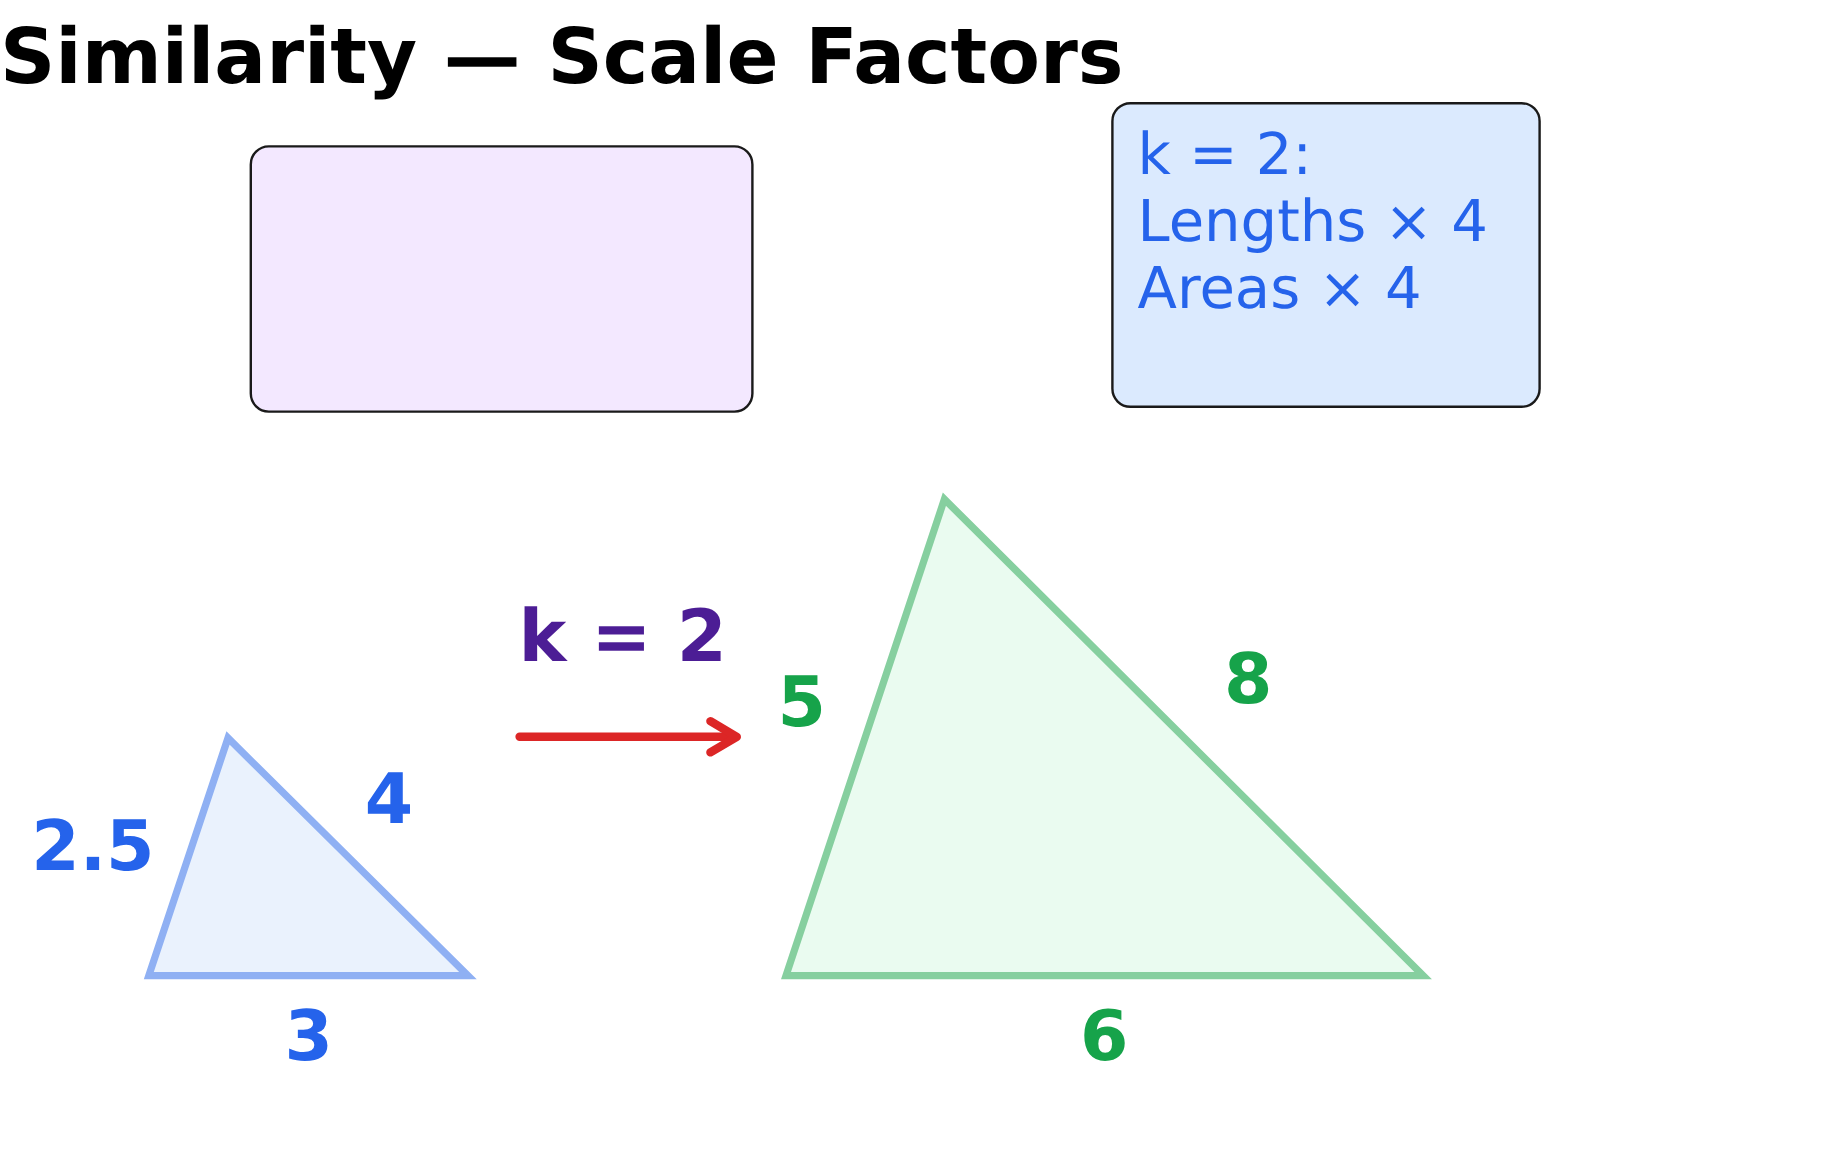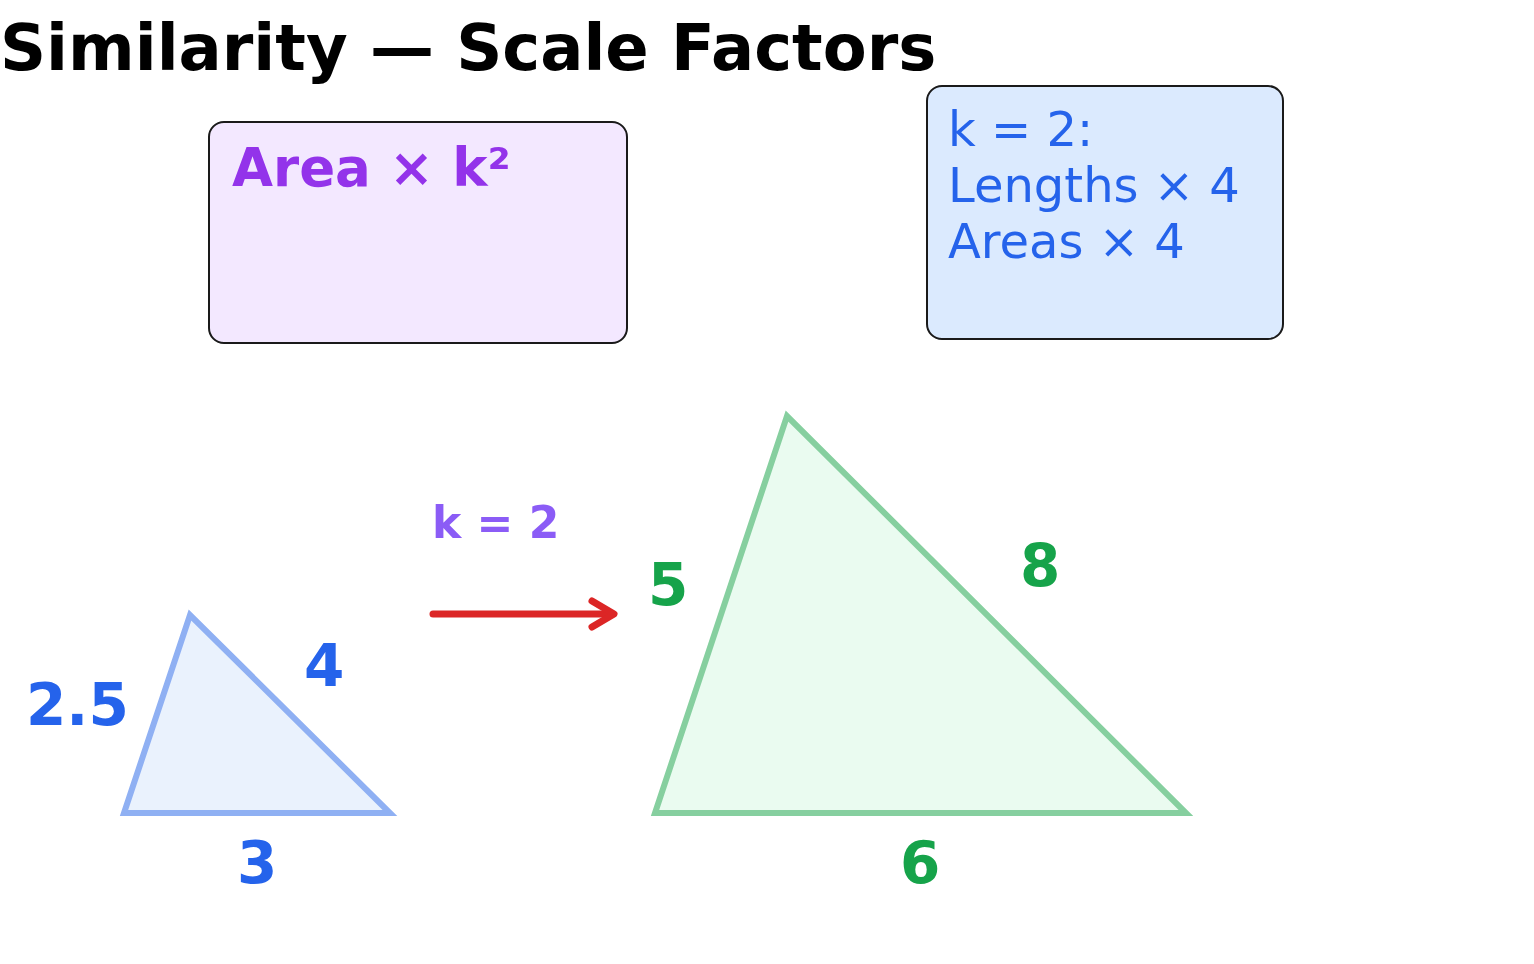--- a/index.html
+++ b/index.html
@@ -7,29 +7,28 @@
     .title { position: absolute; left: 0; top: 8px; width: 1534px; font-size: 64px; font-weight: bold; color: #000; line-height: 80px; }
     .box { position: absolute; border: 2px solid #1a1a1a; border-radius: 16px; box-sizing: border-box; }
     .box-rules { left: 208px; top: 121px; width: 420px; height: 223px; background: #f3e8ff; padding: 14px 0 0 22px; }
     .box-rules .line { font-size: 53px; font-weight: bold; color: #9333ea; line-height: 62px; white-space: nowrap; }
     .box-example { left: 926px; top: 85px; width: 358px; height: 255px; background: #dbeafe; padding: 14px 0 0 20px; }
     .box-example .line { font-size: 48px; color: #2563eb; line-height: 56px; white-space: nowrap; }
     svg.fig { position: absolute; left: 0; top: 0; }
     .lbl { position: absolute; font-weight: bold; line-height: 1; white-space: nowrap; }
     .blue { color: #2563eb; font-size: 58px; }
     .green { color: #16a34a; font-size: 58px; }
-    .red { color: #8b5cf6; font-size: 44px; }
+    .red { color: #4c1d95; font-size: 60px; }
   </style>
 </head>
 <body>
 
 <div class="title">Similarity — Scale Factors</div>
 
 <div class="box box-rules">
-  <div class="line">Area × k²</div>
 </div>
 
 <div class="box box-example">
   <div class="line">k = 2:</div>
   <div class="line">Lengths × 4</div>
   <div class="line">Areas × 4</div>
 </div>
 
 <svg class="fig" width="1534" height="964" viewBox="0 0 1534 964">
   <polygon points="124,813 190,615 390,813" fill="#eaf2fd" stroke="#8fb0f3" stroke-width="6" stroke-linejoin="miter"></polygon>

